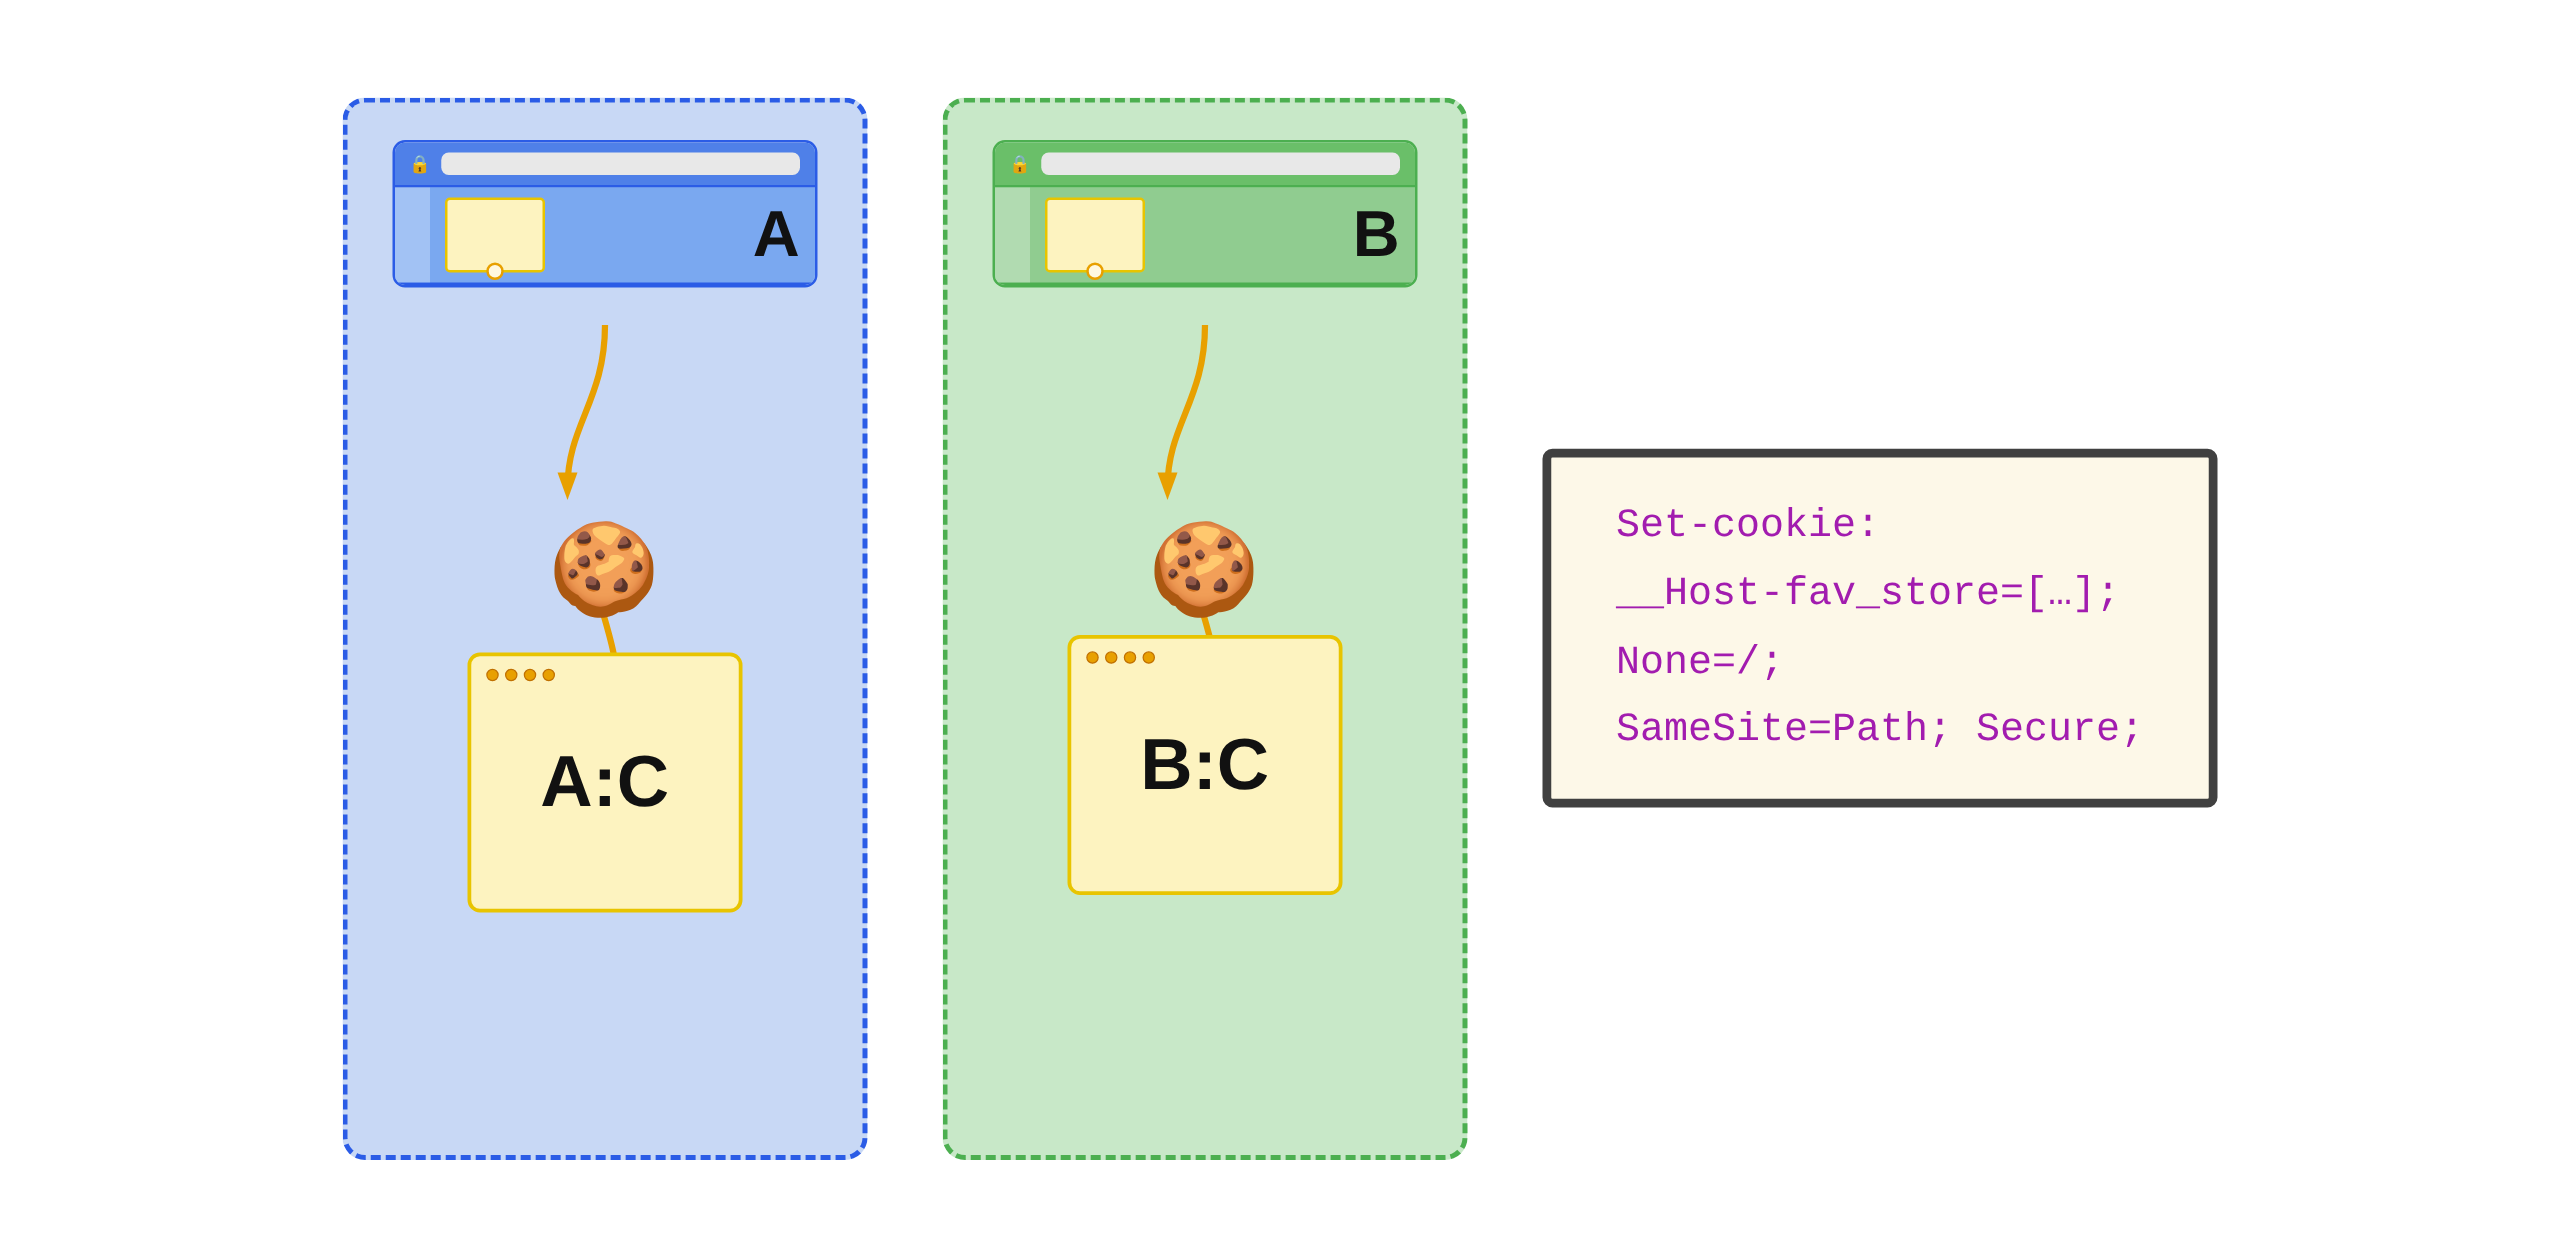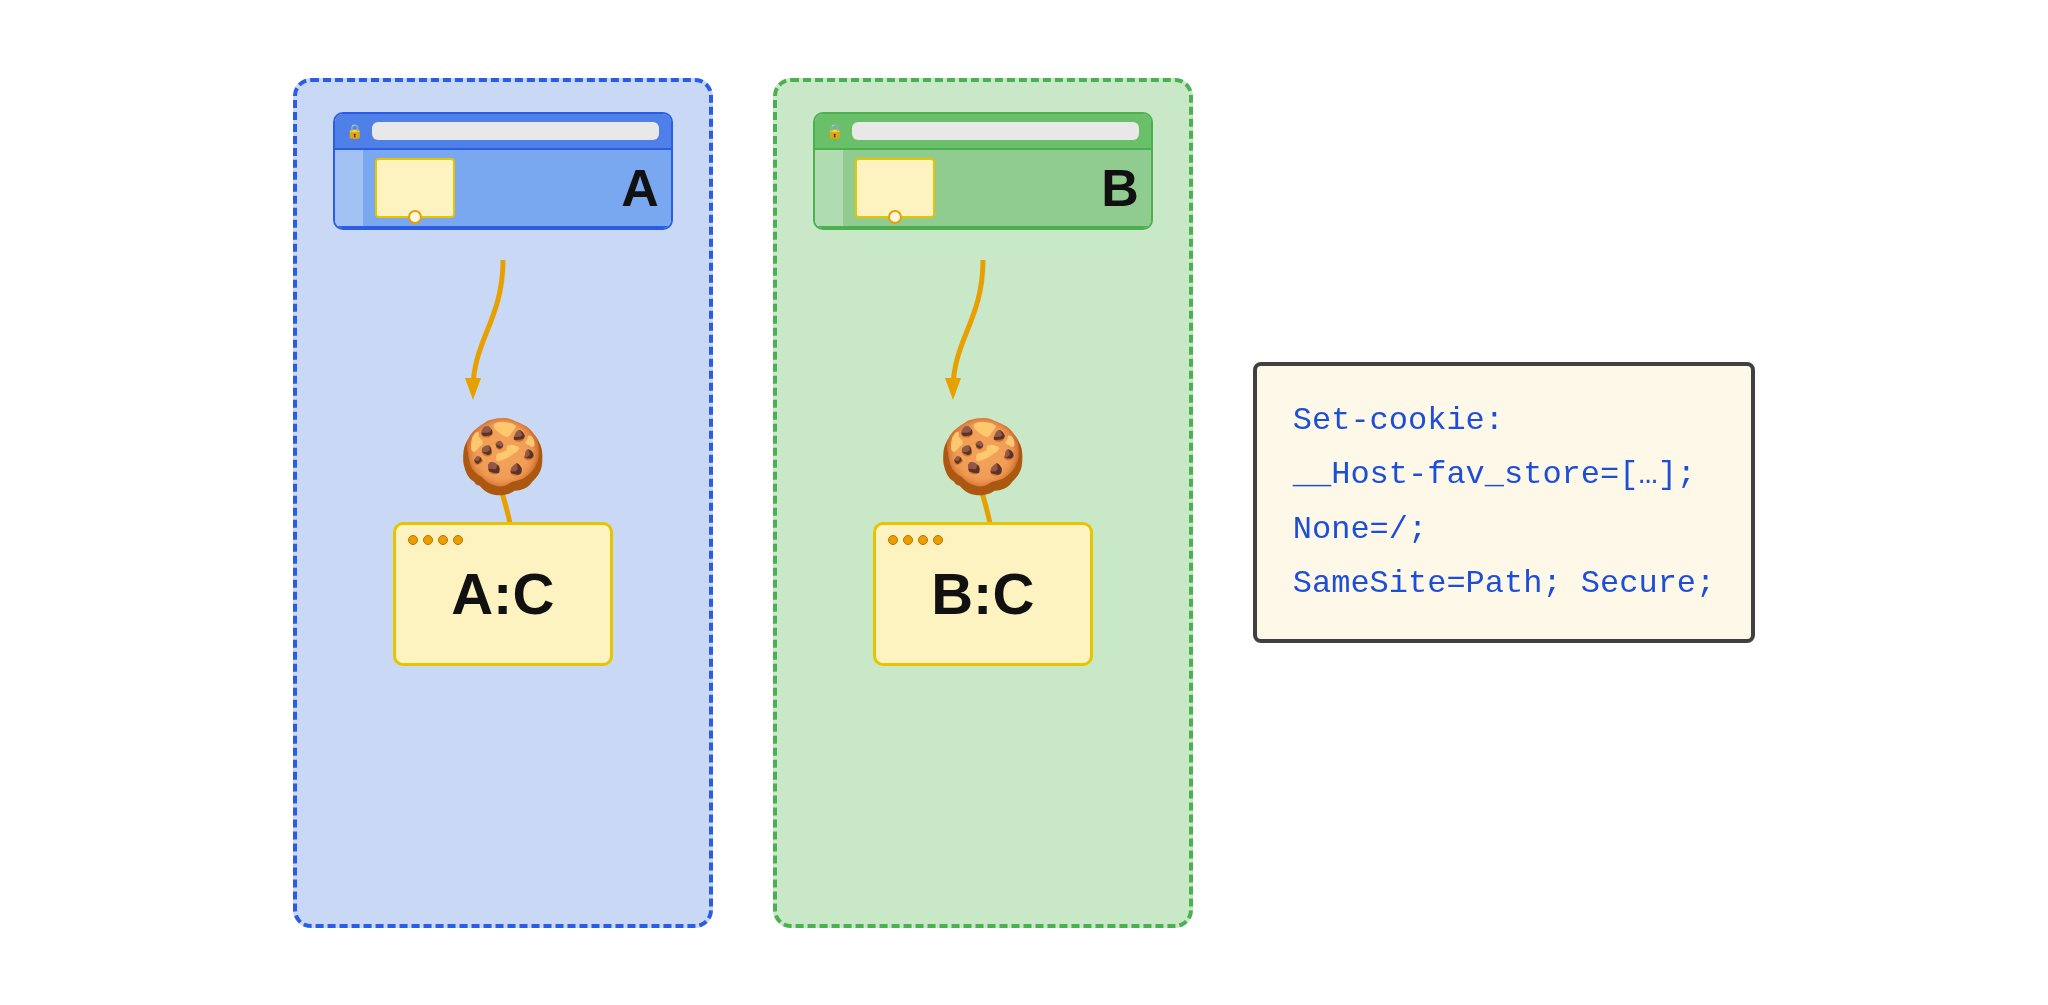--- a/index.html
+++ b/index.html
@@ -156,21 +156,21 @@
     
     .cookie-emoji {
       font-size: 72px;
       line-height: 1;
       margin: 10px 0;
     }
 
     
     .storage-box {
       width: 220px;
-      height: 144px;
+      height: 208px;
       background: #fdf3c0;
       border: 3px solid #e8c400;
       border-radius: 10px;
       display: flex;
       align-items: center;
       justify-content: center;
       position: relative;
     }
 
     .storage-box-dots {
@@ -192,27 +192,27 @@
     .storage-label {
       font-size: 58px;
       font-weight: 900;
       color: #111;
       font-family: 'Arial Black', Arial, sans-serif;
     }
 
     
     .code-box {
       background: #fdf8e8;
-      border: 4px solid #404040;
+      border: 7px solid #404040;
       border-radius: 8px;
-      padding: 28px 36px;
+      padding: 28px 52px;
       font-family: 'Courier New', Courier, monospace;
       font-size: 32px;
       line-height: 1.7;
-      color: #1d4ed8;
+      color: #a21caf;
       min-width: 480px;
     }
 
     .code-box .bold-line {
       font-weight: 900;
       font-size: 36px;
     }
   </style>
 </head>
 <body>
@@ -292,21 +292,21 @@
       <path d="M 110 0 C 110 60, 80 80, 80 130" stroke="#e8a000" stroke-width="5" fill="none" stroke-linecap="round"></path>
       <polygon points="80,140 72,118 88,118" fill="#e8a000"></polygon>
       <path d="M 100 200 C 110 240, 120 260, 120 295" stroke="#e8a000" stroke-width="5" fill="none" stroke-linecap="round"></path>
       <polygon points="120,305 112,283 128,283" fill="#e8a000"></polygon>
     </svg>
 
     <div style="position:relative; margin-top:-310px; display:flex; flex-direction:column; align-items:center; width:100%;">
       <div style="margin-top: 130px;">
         <span class="cookie-emoji">🍪</span>
       </div>
-      <div style="margin-top: 30px; position:relative;">
+      <div style="margin-top: 16px; position:relative;">
         <div class="storage-box">
           <div class="storage-box-dots">
             <div class="storage-dot"></div>
             <div class="storage-dot"></div>
             <div class="storage-dot"></div>
             <div class="storage-dot"></div>
           </div>
           <span class="storage-label">B:C</span>
         </div>
       </div>

